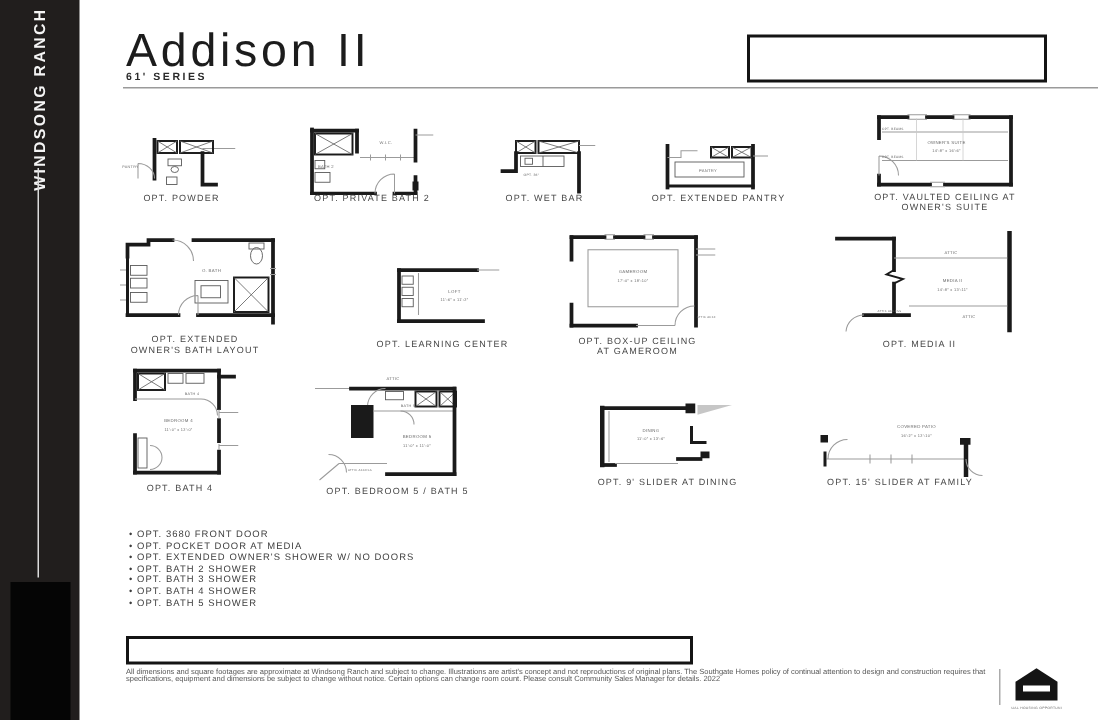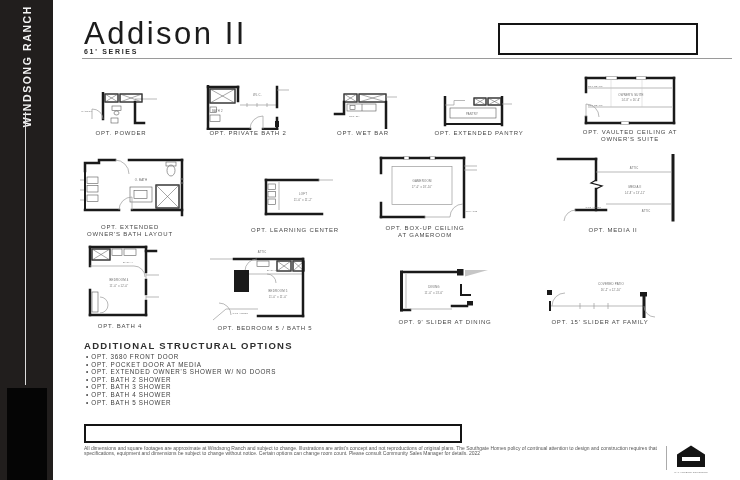--- a/index.html
+++ b/index.html
@@ -316,21 +316,20 @@
       <rect class="fillb" x="20" y="24" width="10" height="10"></rect>
       <path class="t" d="M30,56 A26,26 0 0 1 56,30"></path>
       <path class="w" stroke-width="4" d="M26,48 V64"></path>
       <path class="w" stroke-width="6" d="M214,32 V78"></path>
       <rect class="fillb" x="206" y="28" width="14" height="9"></rect>
       <path class="t" d="M214,56 A22,22 0 0 0 236,78"></path>
     </svg>
   </div>
   <div class="cap" style="left:510px;top:319px;">OPT. 15' SLIDER AT FAMILY</div>
 
-  <div class="optHead">ADDITIONAL STRUCTURAL OPTIONS</div>
   <ul class="optList">
     <li>OPT. 3680 FRONT DOOR</li>
     <li>OPT. POCKET DOOR AT MEDIA</li>
     <li>OPT. EXTENDED OWNER'S SHOWER W/ NO DOORS</li>
     <li>OPT. BATH 2 SHOWER</li>
     <li>OPT. BATH 3 SHOWER</li>
     <li>OPT. BATH 4 SHOWER</li>
     <li>OPT. BATH 5 SHOWER</li>
   </ul>
 

